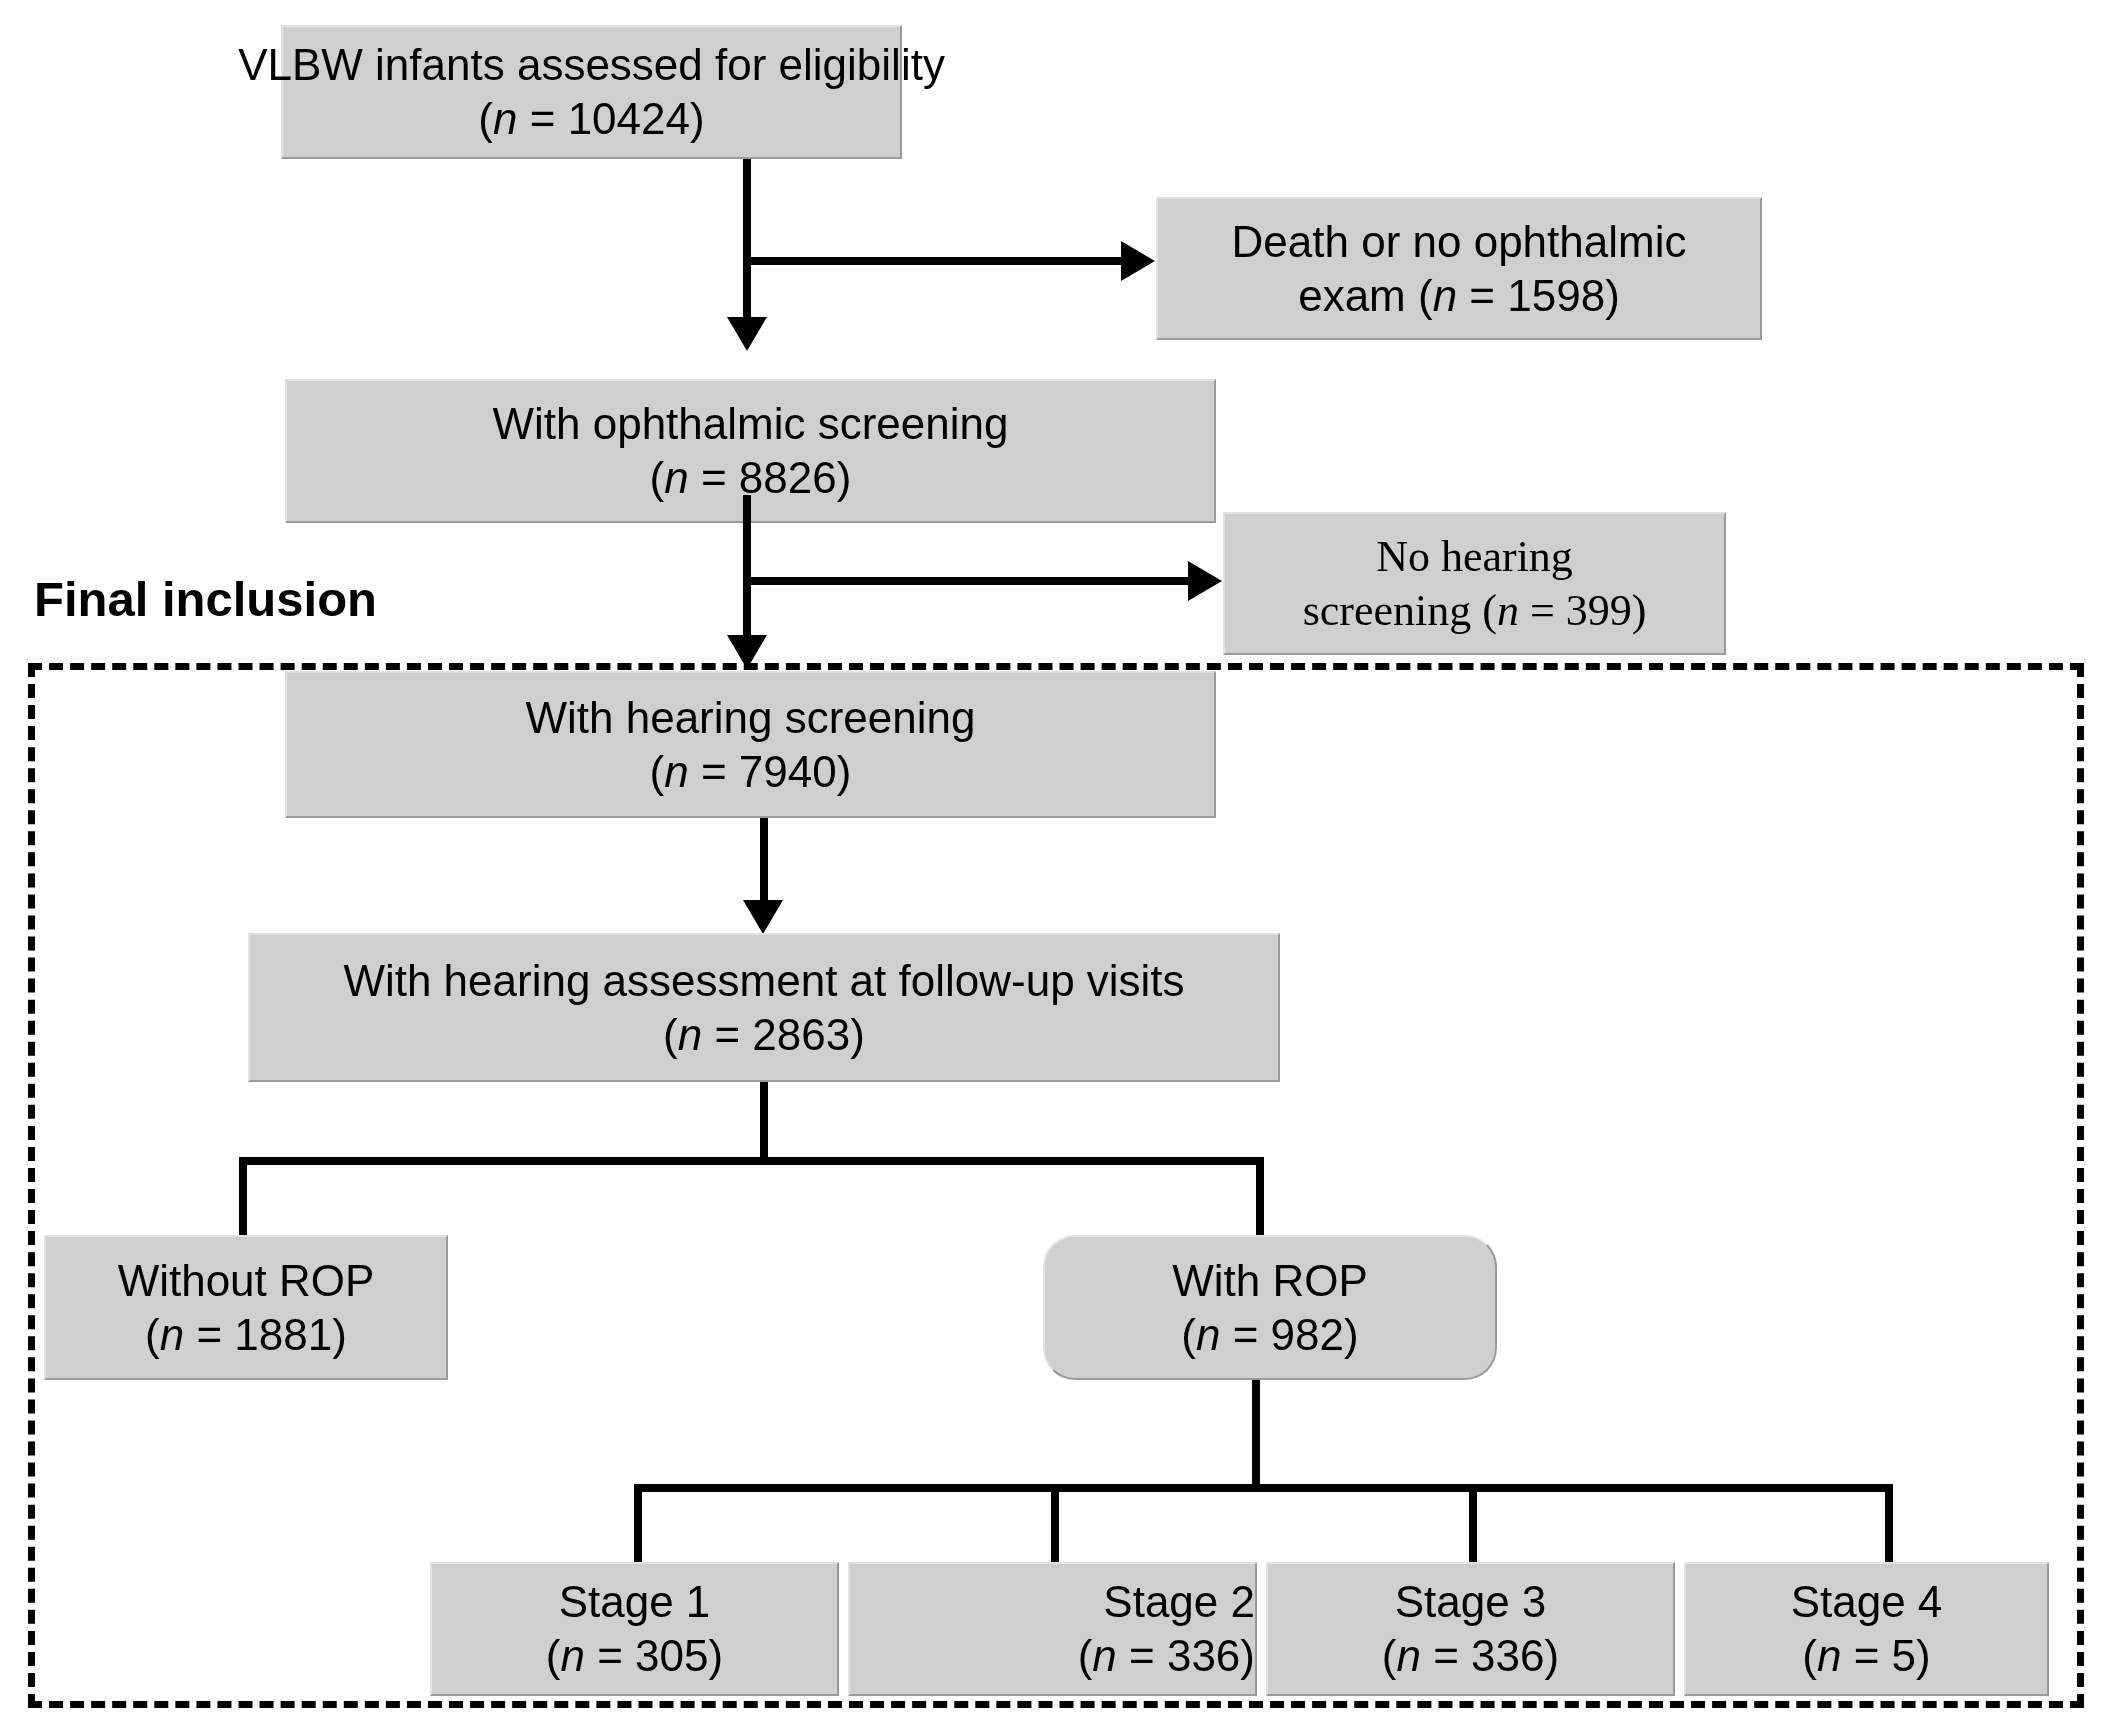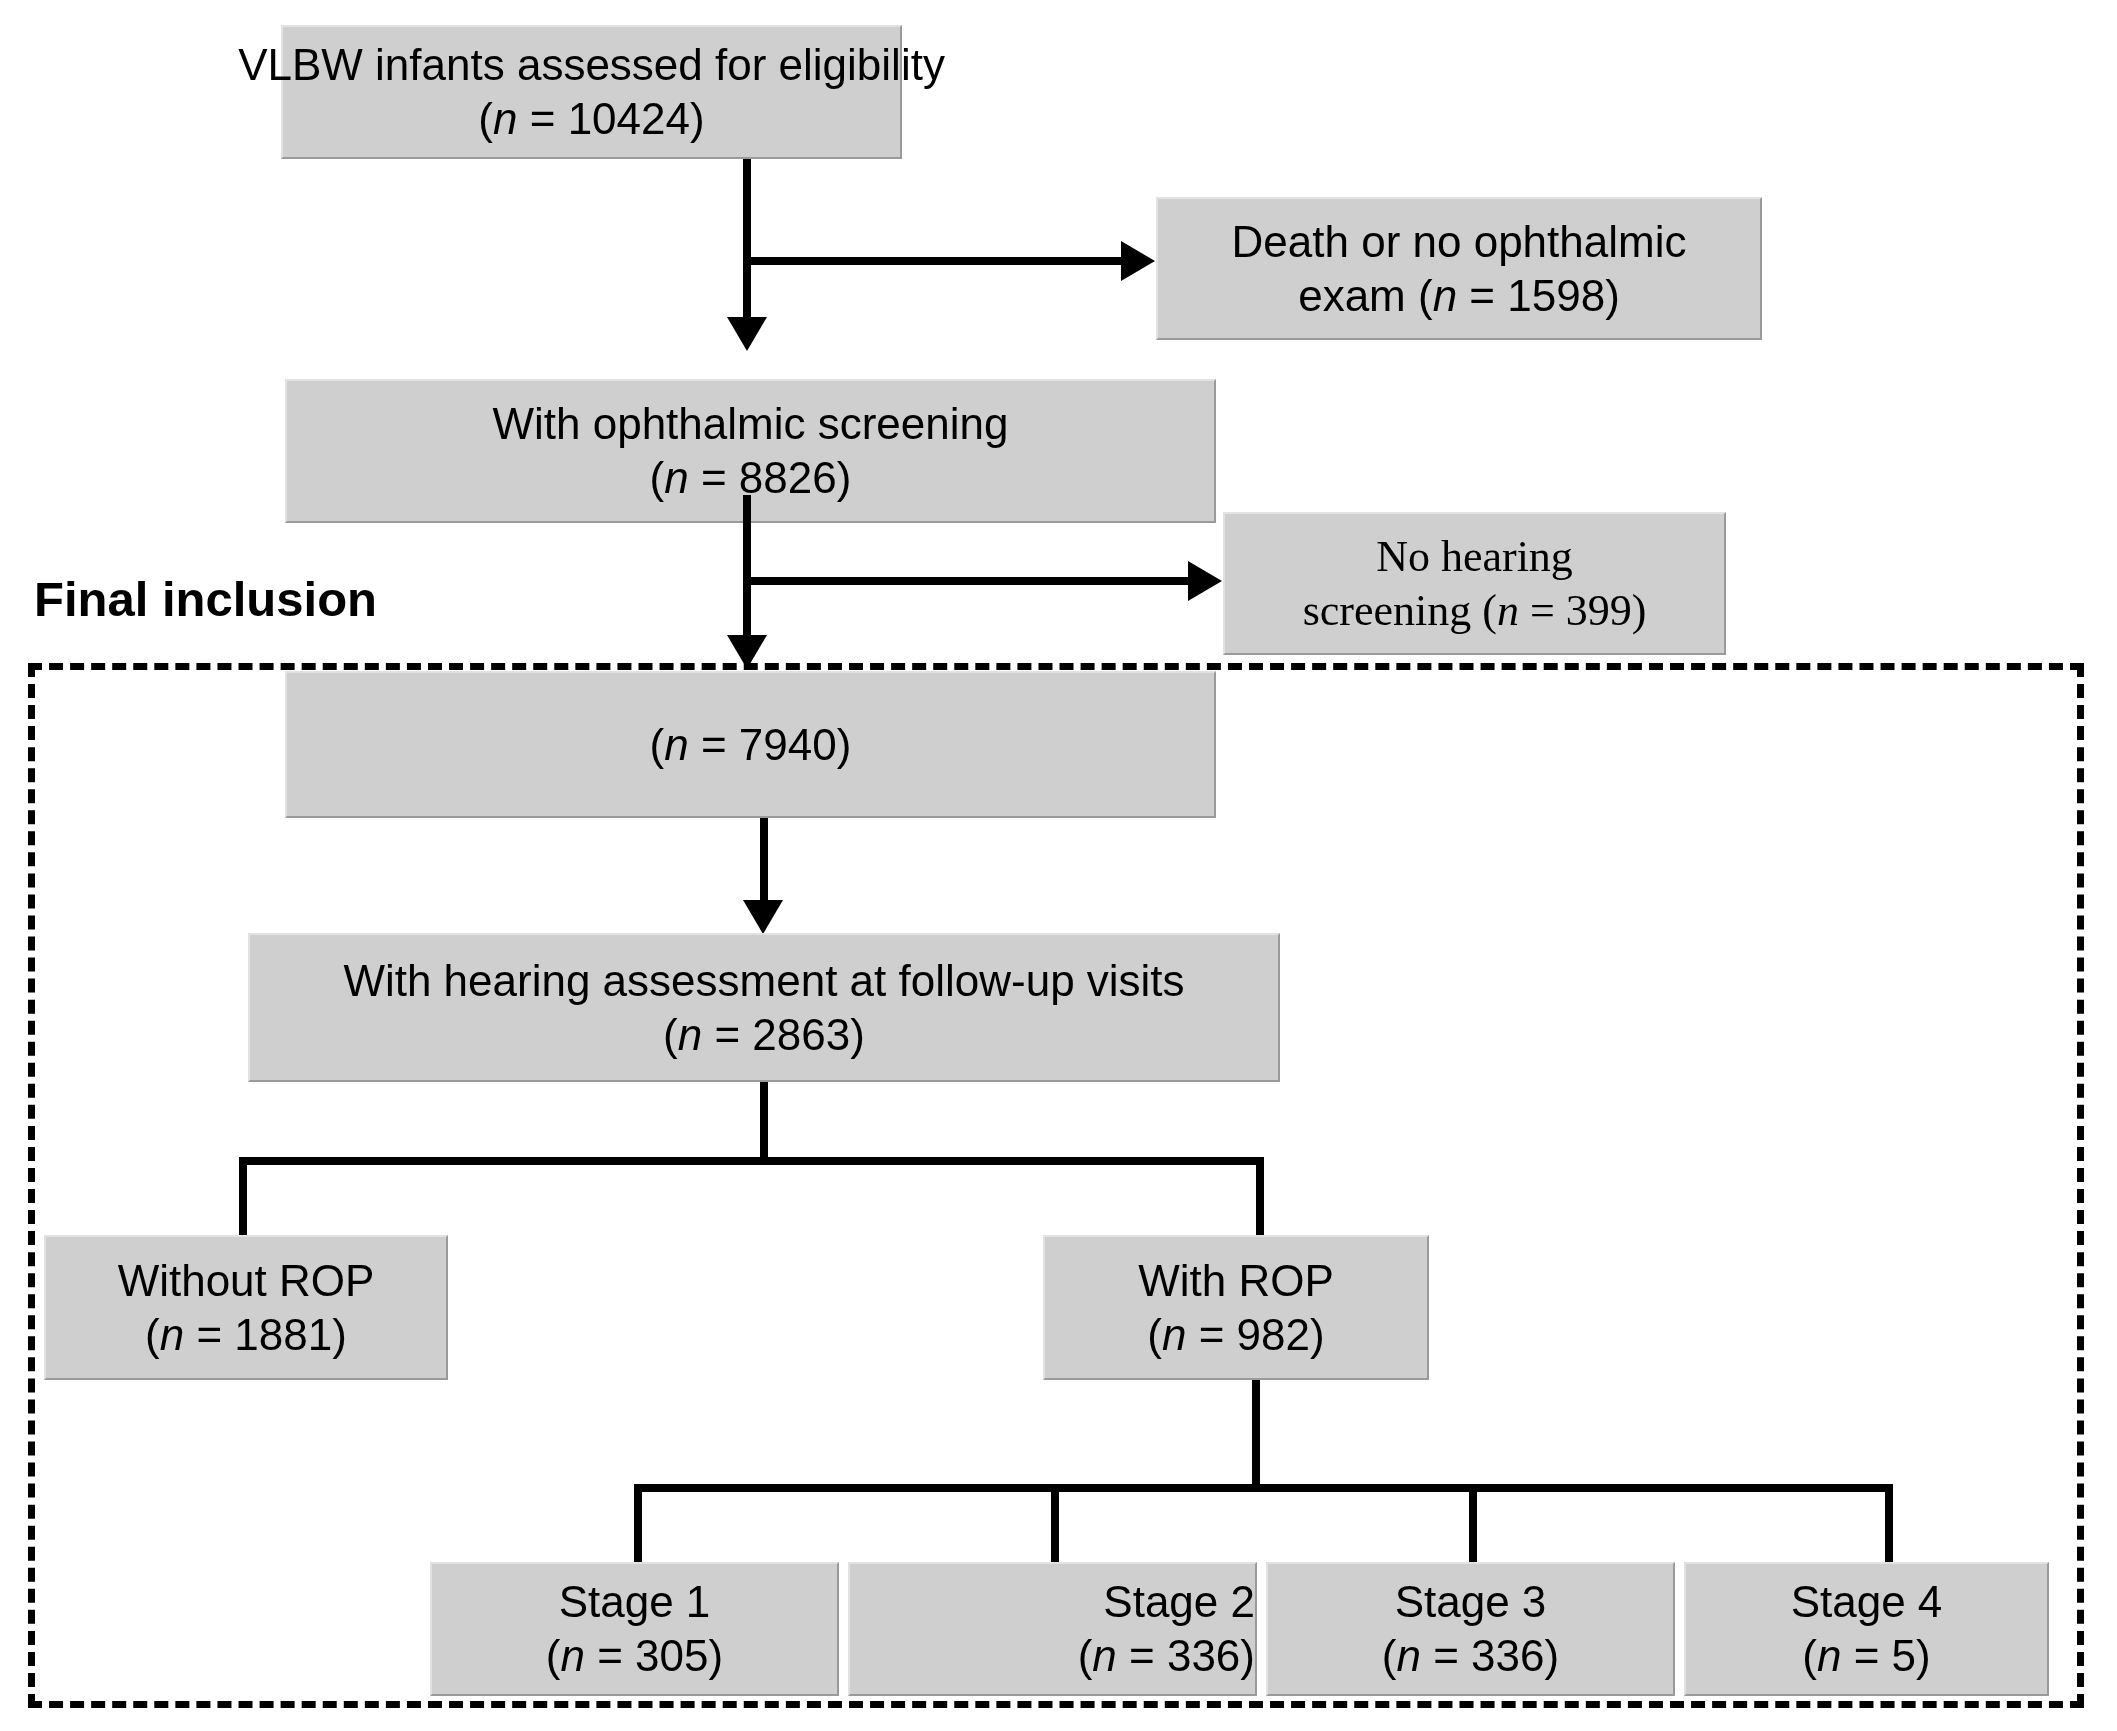--- a/index.html
+++ b/index.html
@@ -113,20 +113,21 @@
 
   <div class="hline" style="left:743px; top:577px; width:446px;"></div>
   <div class="arrow-right" style="left:1188px; top:561px;"></div>
 
   <div class="node" style="left:1223px; top:512px; width:503px; height:143px;font-family:Liberation Serif, serif;">
     <span>No hearing</span>
     <span class="l2"><span>screening (</span><span class="ital">n</span><span> = 399)</span></span>
   </div>
 
   <div class="node" style="left:285px; top:671px; width:931px; height:147px;">
+    <span>With hearing screening</span>
     <span class="l2"><span>(</span><span class="ital">n</span><span> = 7940)</span></span>
   </div>
 
   <div class="vline" style="left:760px; top:818px; height:84px;"></div>
   <div class="arrow-down" style="left:743px; top:900px;"></div>
 
   <div class="node" style="left:248px; top:933px; width:1032px; height:149px;">
     <span>With hearing assessment at follow-up visits</span>
     <span class="l2"><span>(</span><span class="ital">n</span><span> = 2863)</span></span>
   </div>
@@ -134,21 +135,21 @@
   <div class="vline" style="left:760px; top:1082px; height:82px;"></div>
   <div class="hline" style="left:239px; top:1157px; width:1025px;"></div>
   <div class="vline" style="left:239px; top:1157px; height:80px;"></div>
   <div class="vline" style="left:1256px; top:1157px; height:80px;"></div>
 
   <div class="node" style="left:44px; top:1235px; width:404px; height:145px;">
     <span>Without ROP</span>
     <span class="l2"><span>(</span><span class="ital">n</span><span> = 1881)</span></span>
   </div>
 
-  <div class="node" style="left:1043px; top:1235px; width:386px; height:145px;">
+  <div class="node" style="left:1043px; top:1235px; width:454px; height:145px;border-radius:32px;">
     <span>With ROP</span>
     <span class="l2"><span>(</span><span class="ital">n</span><span> = 982)</span></span>
   </div>
 
   <div class="vline" style="left:1252px; top:1380px; height:107px;"></div>
   <div class="hline" style="left:634px; top:1484px; width:1259px;"></div>
   <div class="vline" style="left:634px; top:1484px; height:84px;"></div>
   <div class="vline" style="left:1051px; top:1484px; height:84px;"></div>
   <div class="vline" style="left:1469px; top:1484px; height:84px;"></div>
   <div class="vline" style="left:1885px; top:1484px; height:84px;"></div>

